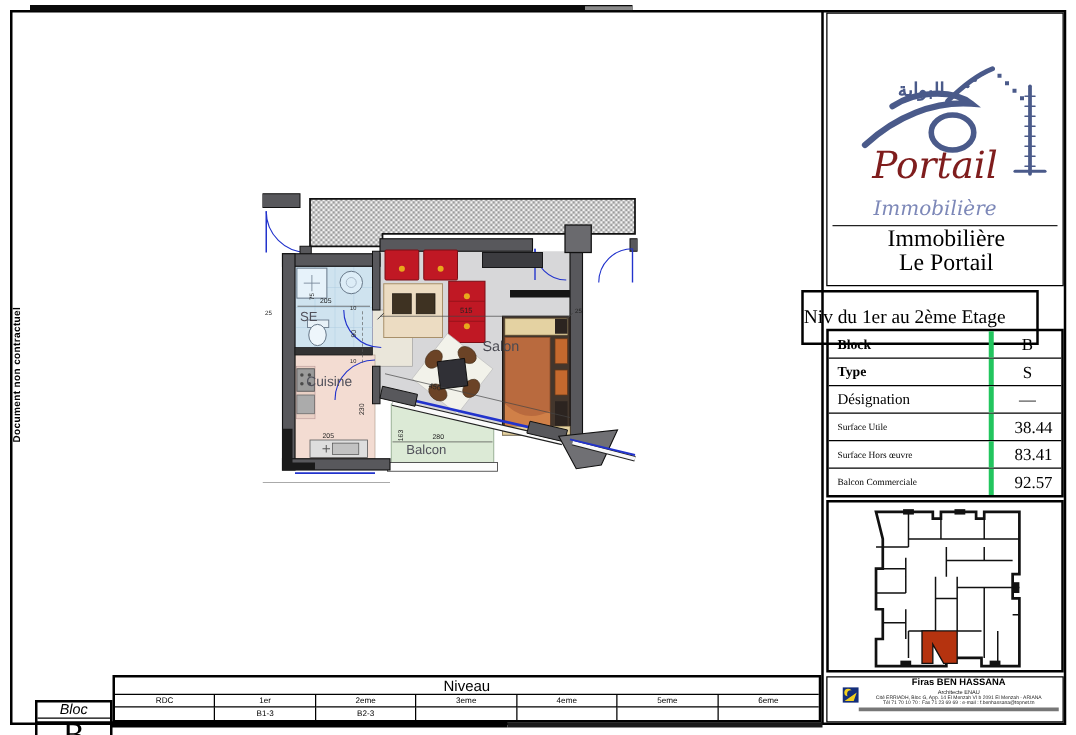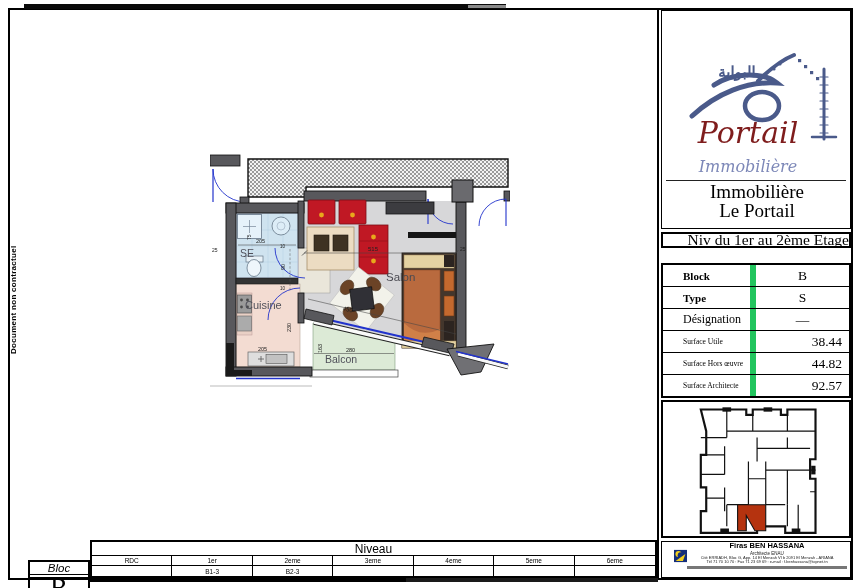--- a/index.html
+++ b/index.html
@@ -14,25 +14,25 @@
   .rightline{left:657px;top:8px;width:2px;height:572px;background:#000}
   .vnote{left:9px;top:240px;width:17px;height:120px;writing-mode:vertical-rl;transform:rotate(180deg);
          font-size:8px;font-weight:bold;letter-spacing:.3px;text-align:center;white-space:nowrap}
   
   .logo-box{left:661px;top:10px;width:190px;height:219px;border:1px solid #000;overflow:hidden}
   .arabic{left:0;top:52px;width:150px;text-align:center;font-size:15px;font-weight:bold;color:#4a5a8a;font-family:Liberation Sans, sans-serif}
   .portail{left:0;top:104px;width:172px;text-align:center;font-size:30px;color:#7f1d1d}
   .immo-script{left:0;top:146px;width:172px;text-align:center;font-size:16px;color:#7d88b8}
   .logo-divider{left:4px;top:169px;width:180px;height:1px;background:#222}
   .company{left:0;top:171px;width:190px;text-align:center;font-size:19px;line-height:1.02;color:#000}
-  .title-box{left:661px;top:232px;width:190px;height:16px;border:2px solid #000;display:flex;align-items:center;justify-content:flex-end;font-size:15.5px}
+  .title-box{left:641px;top:232px;width:190px;height:44px;border:2px solid #000;display:flex;align-items:center;justify-content:flex-start;font-size:15.5px}
   .spec-table{left:661px;top:263px;width:190px;height:135px;border:2px solid #000;display:flex;flex-direction:column}
   .srow{flex:1;display:flex;border-bottom:1px solid #000}
   .srow:last-child{border-bottom:none}
-  .slabel{width:93px;border-right:6px solid #22c55e;display:flex;align-items:center;padding-left:20px;font-family:"Liberation Serif",serif}
+  .slabel{width:132px;border-right:4px solid #22c55e;display:flex;align-items:center;padding-left:7px;font-family:"Liberation Serif",serif}
   .sval{flex:1;display:flex;align-items:center;justify-content:center;font-family:"Liberation Serif",serif;font-size:13.5px}
   .lbl-bold{font-weight:bold;font-size:11px}
   .lbl-reg{font-size:12px}
   .lbl-small{font-size:7.5px}
   .val-num{justify-content:flex-end;padding-right:7px}
   .keyplan-box{left:661px;top:400px;width:190px;height:138px;border:2px solid #000;display:flex;align-items:center;justify-content:center}
   .arch-box{left:661px;top:541px;width:190px;height:37px;border:1px solid #000;display:flex;}
   .arch-text{flex:1;text-align:center;line-height:1.15;padding-right:3px}
   .arch-name{font-size:7.5px;font-weight:bold}
   .arch-role{font-size:4.5px;color:#222}
@@ -262,24 +262,24 @@
     <div class="srow">
       <div class="slabel lbl-reg">Désignation</div>
       <div class="sval">—</div>
     </div>
     <div class="srow">
       <div class="slabel lbl-small">Surface Utile</div>
       <div class="sval val-num">38.44</div>
     </div>
     <div class="srow">
       <div class="slabel lbl-small">Surface Hors œuvre</div>
-      <div class="sval val-num">44.82</div>
-    </div>
-    <div class="srow">
-      <div class="slabel lbl-small">Surface Architecte</div>
+      <div class="sval val-num">83.41</div>
+    </div>
+    <div class="srow">
+      <div class="slabel lbl-small">Balcon Commerciale</div>
       <div class="sval val-num">92.57</div>
     </div>
   </div>
 
   <div class="abs keyplan-box">
     <svg width="186" height="132" viewBox="38 4 114 122" preserveAspectRatio="xMidYMid meet">
       <path d="M44,10 H86 V15 H92 V10 H118 V15 H124 V10 H150 V56 H145 V74 H150 V124 H122 V118 H96 V124 H44 V104 H49 V82 H44 V52 H49 V30 Z" fill="#fff" stroke="#111" stroke-width="2"></path>
       <g stroke="#111" stroke-width="1.1" fill="none">
         <path d="M68,10 V36 M44,36 H68 M92,15 V30 M68,30 H92 M124,15 V30 M124,30 H150 M92,30 H124"></path>
         <path d="M96,36 V58 M96,46 H145 M124,36 V46 M49,52 H66 M66,44 V70 M44,70 H66"></path>

